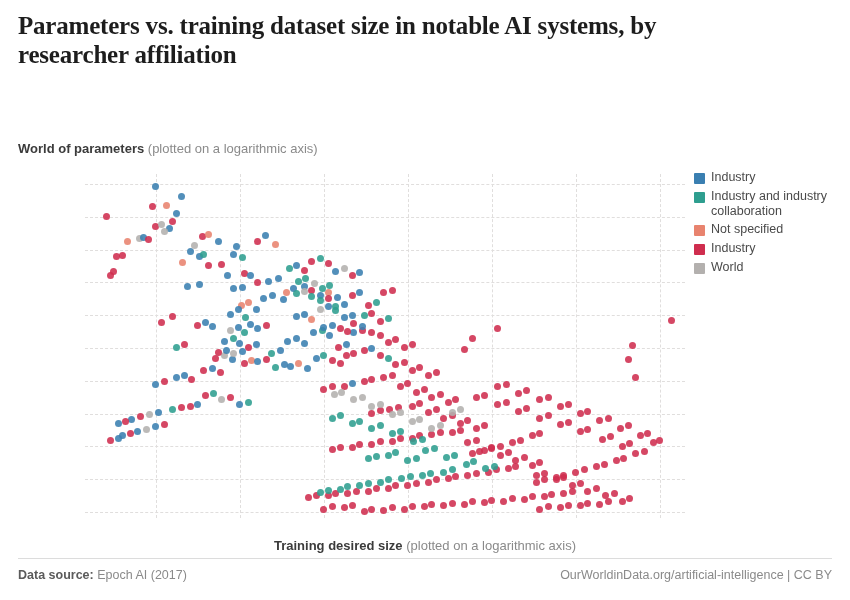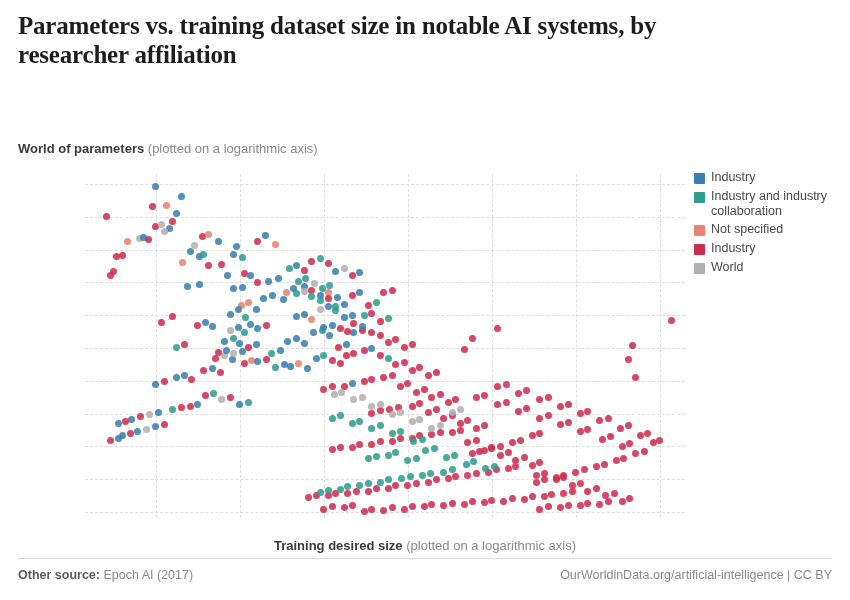--- a/index.html
+++ b/index.html
@@ -566,18 +566,18 @@
         <div class="leg-lb">Industry</div>
       </div>
       <div class="leg-row">
         <div class="leg-sw" style="background: rgb(179, 176, 174);"></div>
         <div class="leg-lb">World</div>
       </div>
     </div>
 
   <div class="rule"></div>
   <div class="foot l">
-    <b>Other source:</b>
+    <b>Data source:</b>
     <span>Epoch AI (2017)</span>
   </div>
   <div class="foot r">OurWorldinData.org/artificial-intelligence | CC BY</div>
 
 </div>
 
 </body></html>

